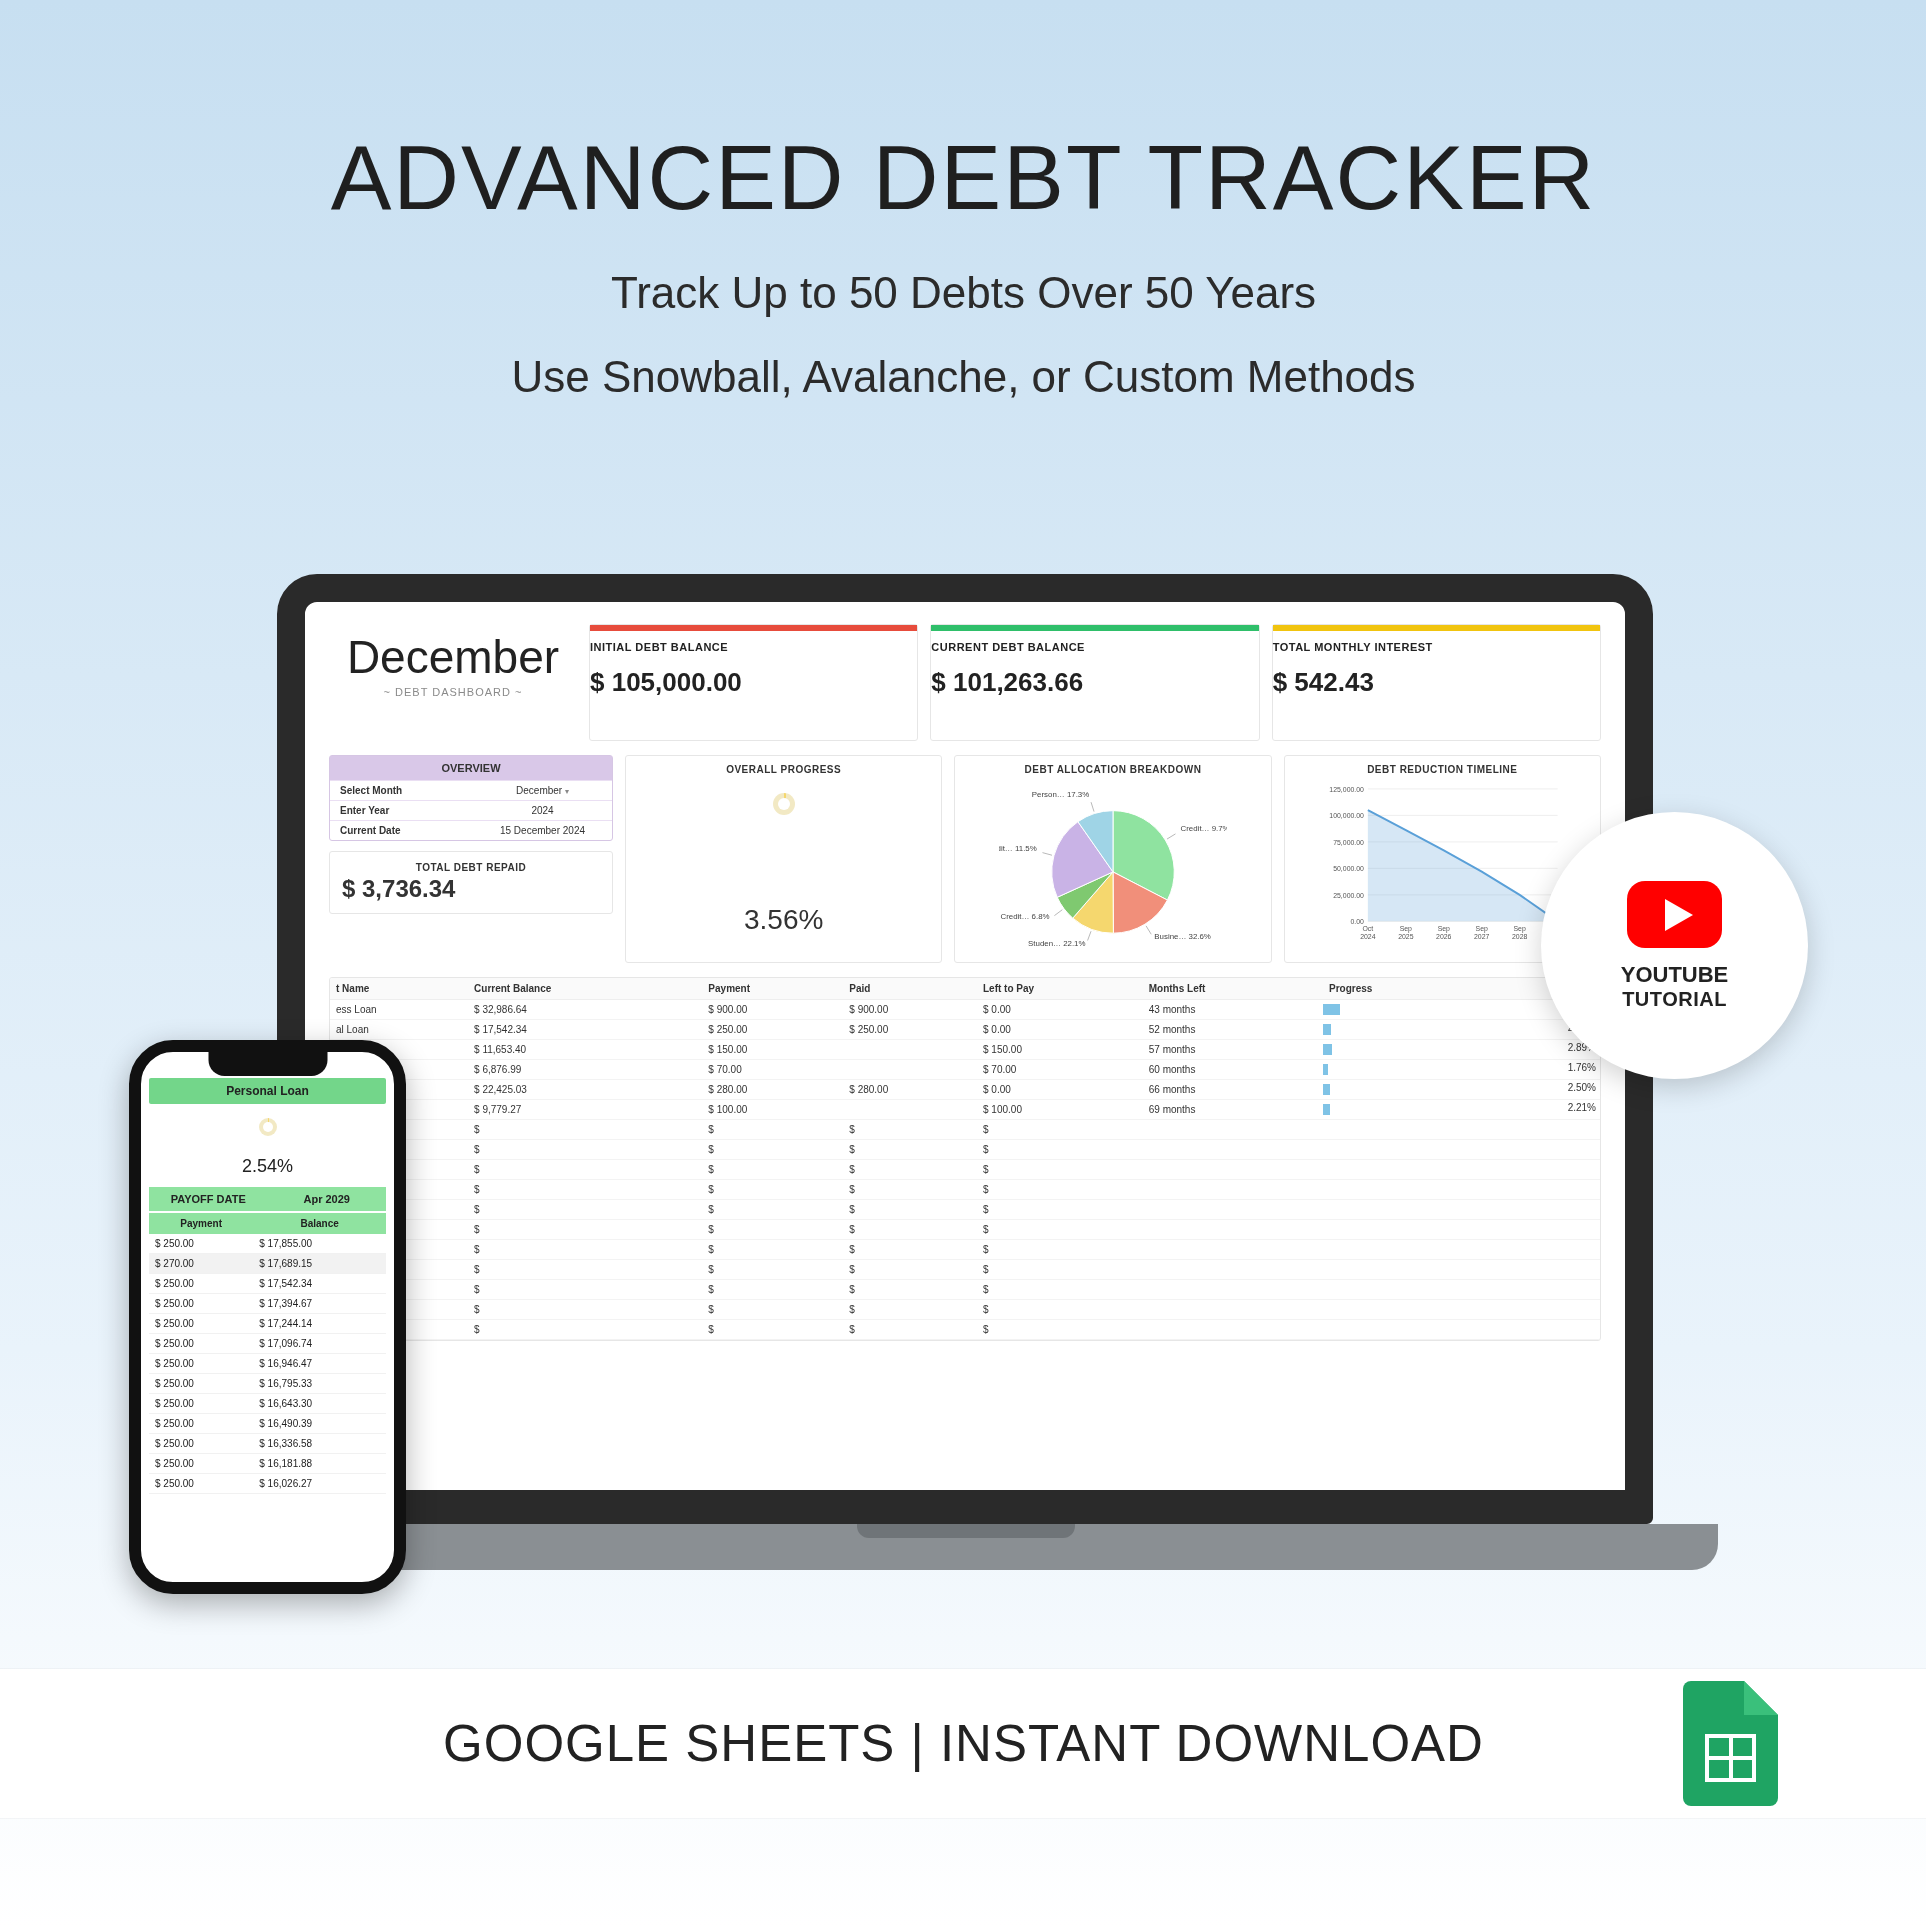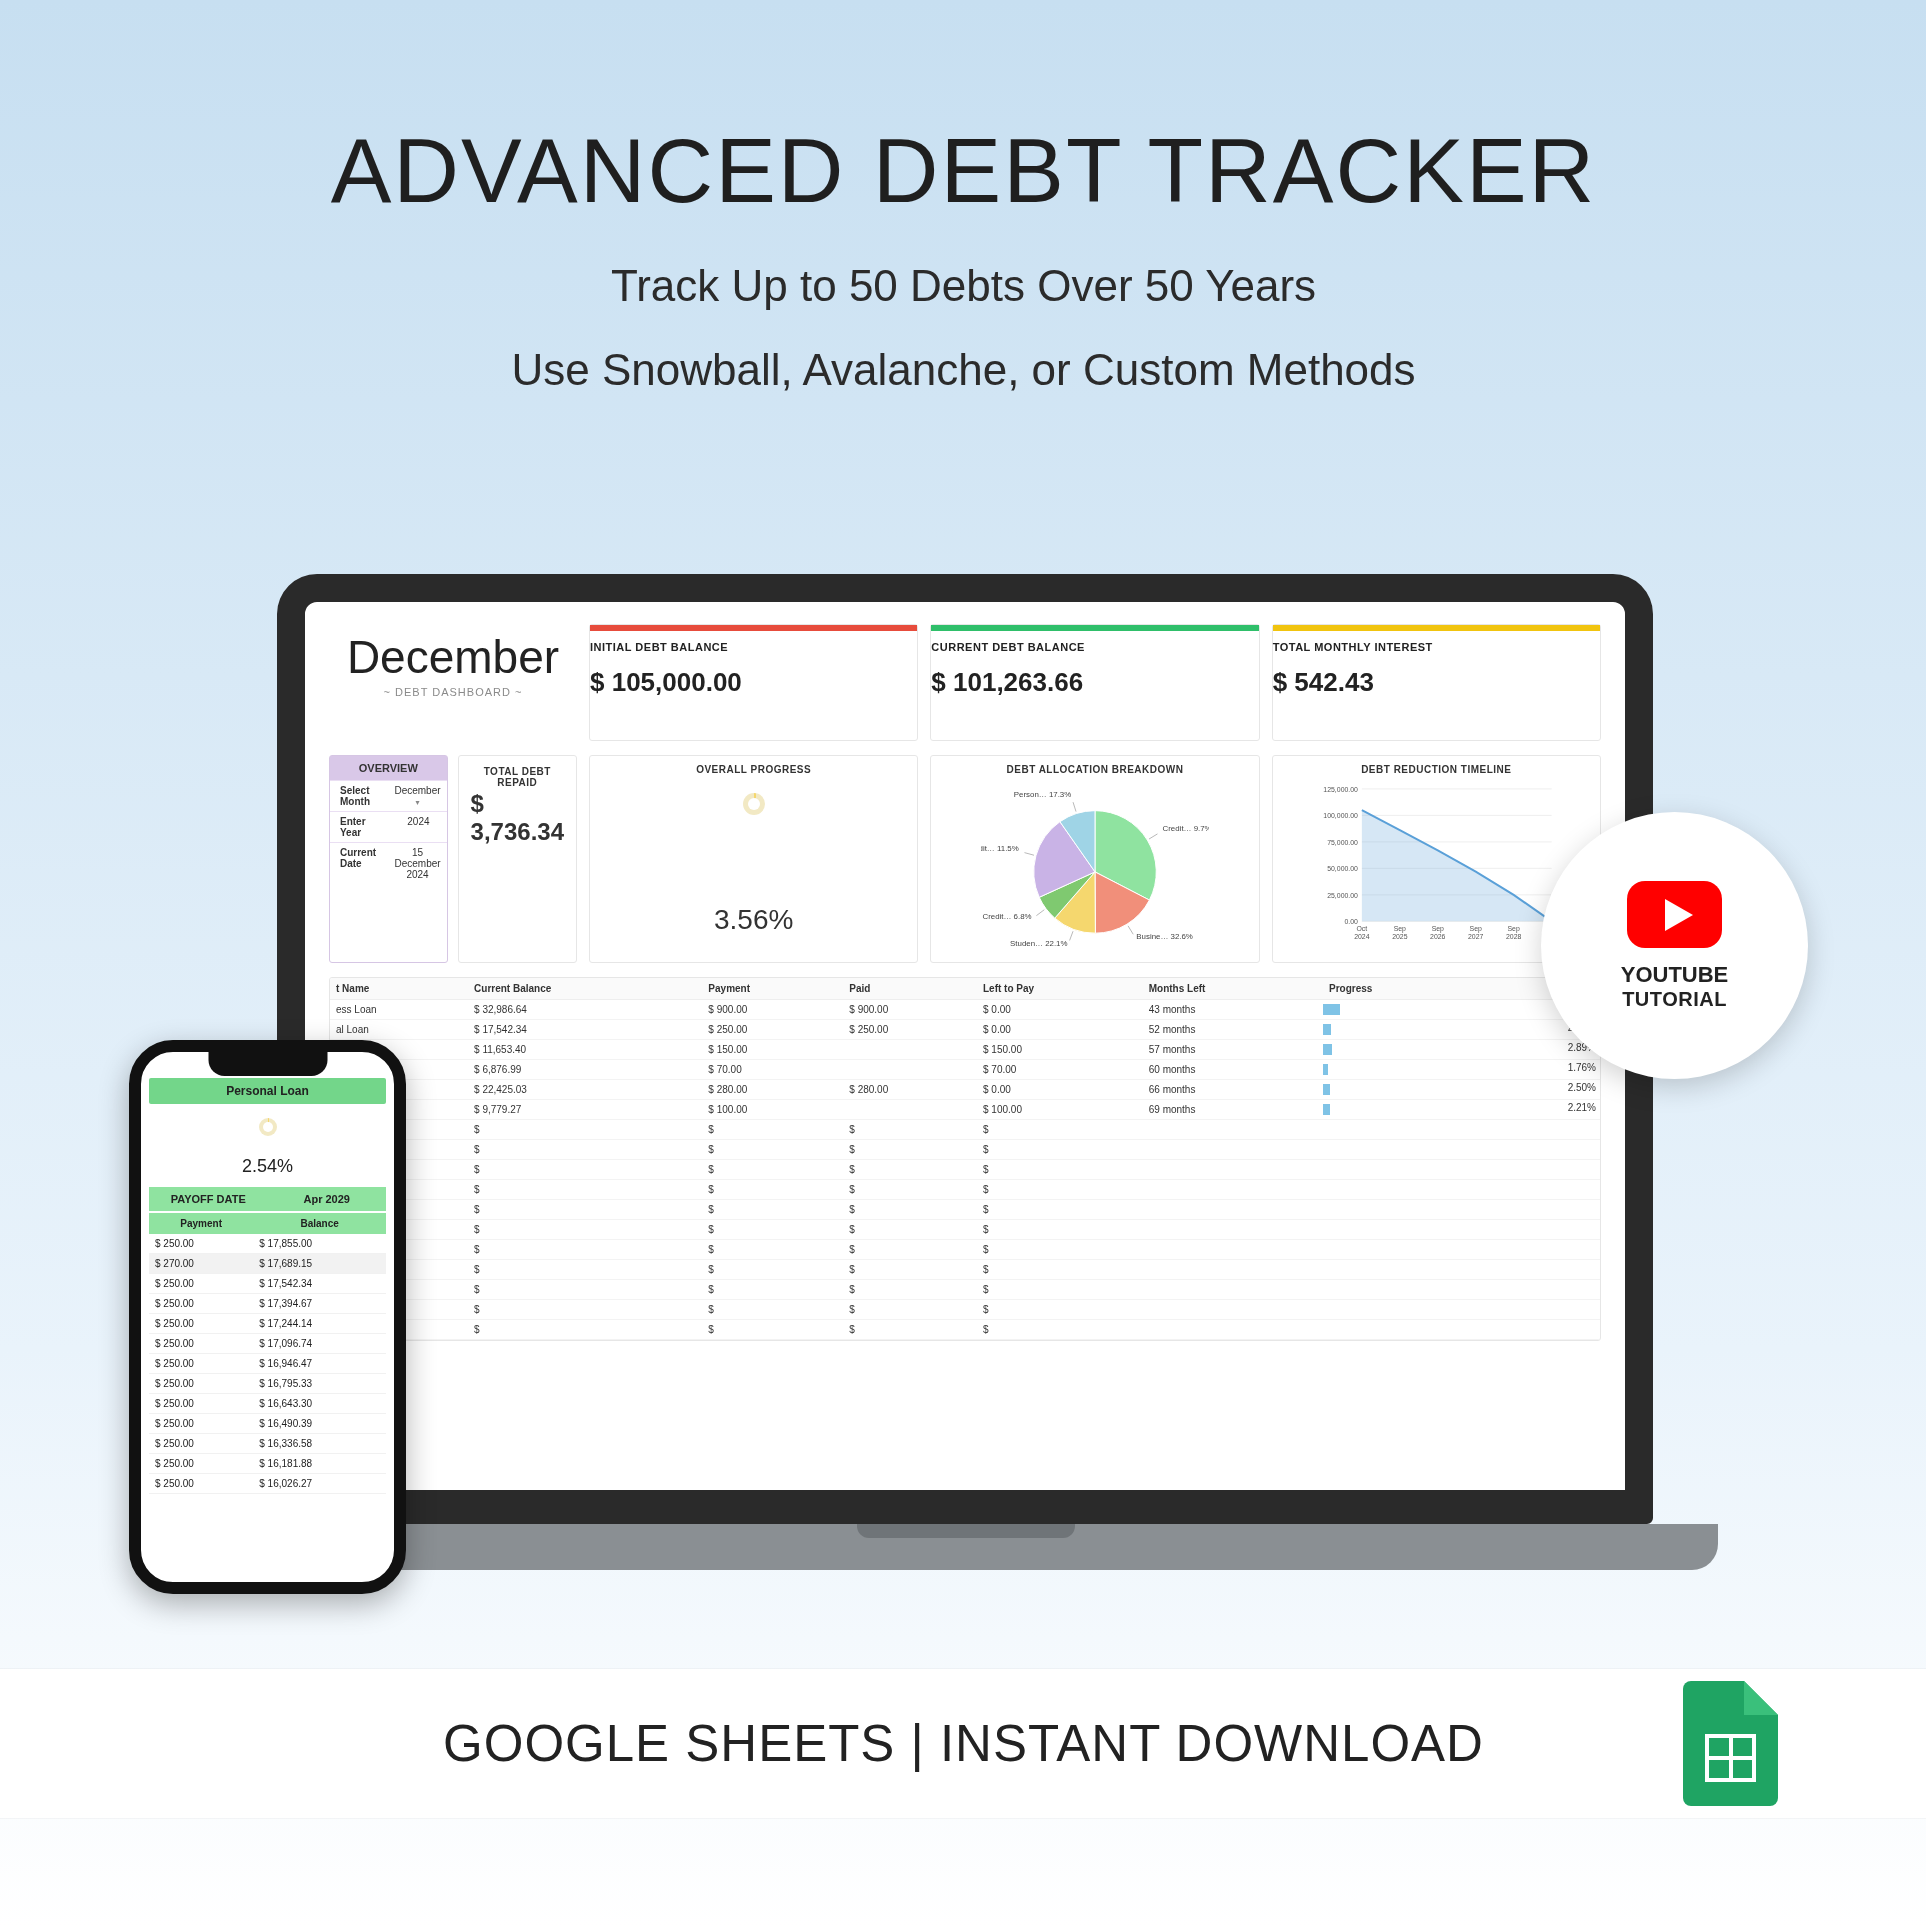--- a/index.html
+++ b/index.html
@@ -14,21 +14,21 @@
     --table-blue:#9fd4e6;
     --bar-blue:#7fc3e6;
     --line-blue:#5aa0d8;
     --red-top:#e74c3c;
     --green-top:#2fbf6a;
     --blue-top:#3498db;
     --yellow-top:#f1c40f;
   }
   *{box-sizing:border-box;font-family:"Segoe UI",Arial,Helvetica,sans-serif;}
   body{margin:0;width:1927px;height:1927px;background:linear-gradient(180deg,var(--bg-grad-top) 0%,var(--bg-grad-bot) 70%,#fff 100%);overflow:hidden;position:relative;}
-  .hero{padding-top:119px;text-align:center;}
+  .hero{padding-top:119px;text-align:center;margin-top:7px;}
   .hero h1{margin:0;font-size:91px;letter-spacing:2px;color:#1f1f1f;font-weight:400;}
   .hero .sub{margin-top:38px;font-size:44px;color:#2b2b2b;}
   .hero .sub2{margin-top:34px;font-size:44px;color:#2b2b2b;}
 
   
   .laptop{position:absolute;left:277px;top:574px;width:1376px;}
   .lap-screen{width:100%;height:950px;background:#fff;border:28px solid #2a2a2a;border-bottom-width:34px;border-radius:40px 40px 6px 6px;position:relative;overflow:hidden;}
   .lap-base{width:1505px;height:46px;background:#8a8f93;border-radius:0 0 26px 26px;margin-left:-64px;position:relative;}
   .lap-base::before{content:"";position:absolute;left:50%;top:0;transform:translateX(-50%);width:218px;height:14px;background:#6f7478;border-radius:0 0 12px 12px;}
 
@@ -37,21 +37,21 @@
   .top-row{display:flex;gap:12px;height:117px;}
   .month-box{width:248px;text-align:center;padding-top:6px;}
   .month-box h2{margin:0;font-weight:400;font-size:46px;color:#222;}
   .month-box .dd{font-size:11px;letter-spacing:1px;color:var(--muted);margin-top:2px;}
   .kpi{flex:1;border:1px solid var(--card-border);border-radius:3px;background:#fff;text-align:left;position:relative;padding-top:16px;}
   .kpi .bar{position:absolute;top:0;left:0;right:0;height:6px;}
   .kpi .lbl{font-size:11px;font-weight:700;letter-spacing:0.5px;color:#222;}
   .kpi .val{margin-top:14px;font-size:26px;font-weight:700;color:#222;}
 
   .mid-row{display:flex;gap:12px;height:208px;}
-  .mid-left{width:248px;display:flex;flex-direction:row;gap:10px;}
+  .mid-left{width:284px;display:flex;flex-direction:column;gap:10px;}
   .overview{border:1px solid #d6c6e4;border-radius:3px;}
   .overview-head{background:var(--pill-lav);text-align:center;font-weight:700;font-size:11px;padding:6px 0;}
   .ov-row{display:flex;font-size:10px;}
   .ov-row>div{flex:1;padding:4px 6px;border-top:1px solid #eadff3;text-align:center;}
   .ov-row>div:first-child{font-weight:700;text-align:left;padding-left:10px;}
   .repaid{border:1px solid var(--card-border);border-radius:3px;padding:10px 12px;}
   .repaid .lbl{font-size:10px;font-weight:700;letter-spacing:0.5px;text-align:center;}
   .repaid .val{font-size:24px;font-weight:700;margin-top:2px;}
   .panel{flex:1;border:1px solid var(--card-border);border-radius:3px;background:#fff;padding:8px 26px;text-align:center;position:relative;overflow:hidden;}
   .panel .plbl{font-size:10px;font-weight:700;letter-spacing:0.5px;}

